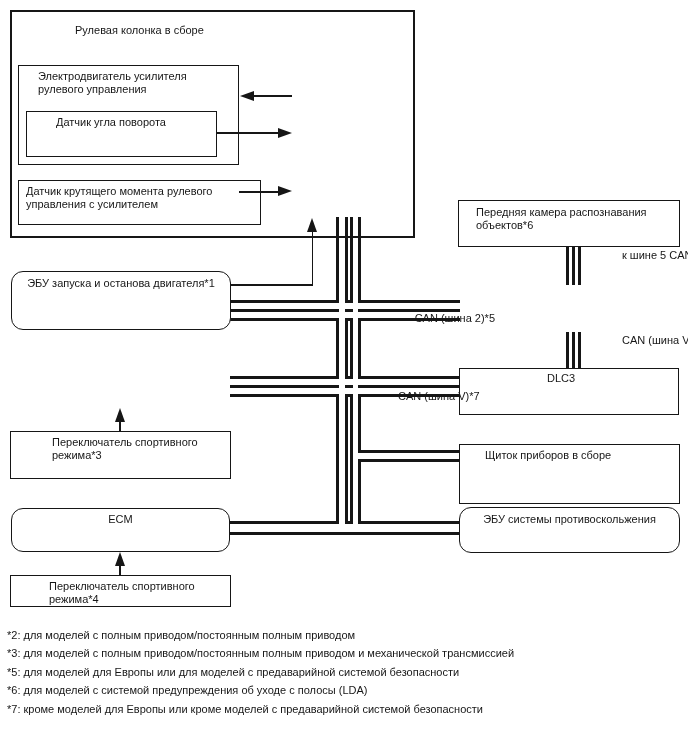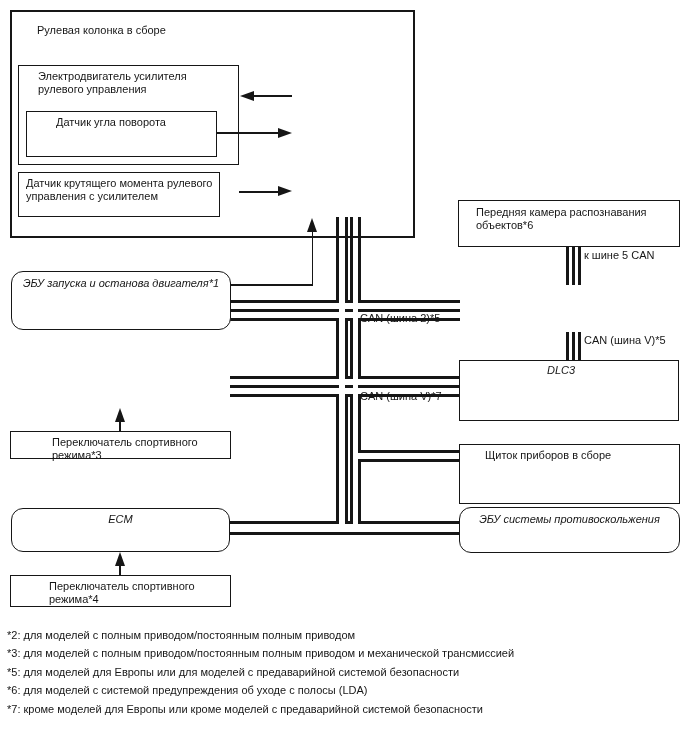--- a/index.html
+++ b/index.html
@@ -8,22 +8,22 @@
     position:relative; width:688px; height:755px; background:#fff;
     font-family:"Liberation Sans", sans-serif; color:var(--ink);
     overflow:hidden;
   }
   .ln  { position:absolute; background:var(--ink); z-index:1; }
   .er  { position:absolute; background:#fff; z-index:2; }
   .bx  { position:absolute; border:1.4px solid var(--ink); background:#fff;
          box-sizing:border-box; z-index:3; font-size:11px; line-height:13px; }
   .bx.nofill { background:transparent; }
   .rd  { border-radius:12px; }
-  .ctr { text-align:center;font-style:italic; }
-  .lbl { position:absolute; z-index:4; font-size:11px; line-height:12px; white-space:nowrap; }
+  .ctr { text-align:center; }
+  .lbl { position:absolute; z-index:4; font-size:11px; line-height:12px; white-space:nowrap;margin-left:38px; }
   .thin{ position:absolute; background:var(--ink); z-index:4; }
   .arr { position:absolute; width:0; height:0; z-index:4; }
   .arr.right { border-top:5px solid transparent; border-bottom:5px solid transparent; border-left:14px solid var(--ink); }
   .arr.left  { border-top:5px solid transparent; border-bottom:5px solid transparent; border-right:14px solid var(--ink); }
   .arr.up    { border-left:5px solid transparent; border-right:5px solid transparent; border-bottom:14px solid var(--ink); }
   #footnotes { position:absolute; left:7px; top:626px; z-index:4; font-size:11px; line-height:18.45px; white-space:nowrap; }
   .gw-span { display:inline-block; max-width:170px; }
 </style>
 </head>
 <body>
@@ -76,41 +76,41 @@
 
   <div class="bx nofill" style="left:10px;top:10px;width:405px;height:228px;border-width:2px"></div>
   <div class="lbl" style="left:37px;top:24px">Рулевая колонка в сборе</div>
 
   <div class="bx" style="left:18px;top:65px;width:221px;height:100px;padding:4px 6px 0 19px">
     <span>Электродвигатель усилителя рулевого управления</span>
   </div>
   <div class="bx" style="left:26px;top:111px;width:191px;height:46px;padding:4px 6px 0 29px">
     <span>Датчик угла поворота</span>
   </div>
-  <div class="bx" style="left:18px;top:172px;width:202px;height:45px;padding:4px 4px 12px 7px">
+  <div class="bx" style="left:18px;top:180px;width:243px;height:45px;padding:4px 4px 12px 7px">
     <span>Датчик крутящего момента рулевого управления с усилителем</span>
   </div>
 
   <div class="bx rd ctr" style="left:11px;top:271px;width:220px;height:59px;padding:5px 4px 0 4px">
     <span>ЭБУ запуска и останова двигателя*1</span>
   </div>
-  <div class="bx" style="left:10px;top:431px;width:221px;height:28px;padding:4px 14px 0 41px">
+  <div class="bx" style="left:10px;top:431px;width:221px;height:48px;padding:4px 14px 0 41px">
     <span>Переключатель спортивного режима*3</span>
   </div>
   <div class="bx rd ctr" style="left:11px;top:508px;width:219px;height:44px;padding:4px 4px 0 4px">
     <span>ECM</span>
   </div>
   <div class="bx" style="left:10px;top:575px;width:221px;height:32px;padding:4px 4px 0 38px">
     <span>Переключатель спортивного режима*4</span>
   </div>
 
   <div class="bx" style="left:458px;top:200px;width:222px;height:47px;padding:5px 6px 0 17px">
     <span>Передняя камера распознавания объектов*6</span>
   </div>
-  <div class="bx ctr" style="left:459px;top:360px;width:220px;height:61px;padding:3px 20px 0 4px">
+  <div class="bx ctr" style="left:459px;top:368px;width:220px;height:47px;padding:3px 20px 0 4px">
     <span>DLC3</span>
   </div>
   <div class="bx" style="left:459px;top:444px;width:221px;height:60px;padding:4px 4px 0 25px">
     <span>Щиток приборов в сборе</span>
   </div>
   <div class="bx rd ctr" style="left:459px;top:507px;width:221px;height:46px;padding:5px 4px 0 4px">
     <span>ЭБУ системы противоскольжения</span>
   </div>
 
   <div class="thin" style="left:254px;top:95px;width:38px;height:1.5px"></div>
@@ -125,21 +125,21 @@
   <div class="thin" style="left:231px;top:284px;width:82px;height:1.5px"></div>
   <div class="thin" style="left:311.5px;top:232px;width:1.5px;height:53px"></div>
   <div class="arr up" style="left:307px;top:218px"></div>
 
   <div class="thin" style="left:119px;top:422px;width:1.5px;height:9px"></div>
   <div class="arr up" style="left:114.5px;top:408px"></div>
 
   <div class="thin" style="left:119px;top:566px;width:1.5px;height:9px"></div>
   <div class="arr up" style="left:114.5px;top:552px"></div>
 
-  <div class="lbl" style="left:360px;top:312px;width:97px;text-align:left">CAN (шина 2)*5</div>
+  <div class="lbl" style="left:360px;top:312px;width:97px;text-align:right">CAN (шина 2)*5</div>
   <div class="lbl" style="left:360px;top:390px;width:97px;text-align:left">CAN (шина V)*7</div>
   <div class="lbl" style="left:584px;top:249px">к шине 5 CAN</div>
   <div class="lbl" style="left:584px;top:334px">CAN (шина V)*5</div>
 
   <div id="footnotes">
     <div>*2: для моделей с полным приводом/постоянным полным приводом</div>
     <div>*3: для моделей с полным приводом/постоянным полным приводом и механической трансмиссией</div>
     <div>*5: для моделей для Европы или для моделей с предаварийной системой безопасности</div>
     <div>*6: для моделей с системой предупреждения об уходе с полосы (LDA)</div>
     <div>*7: кроме моделей для Европы или кроме моделей с предаварийной системой безопасности</div>

